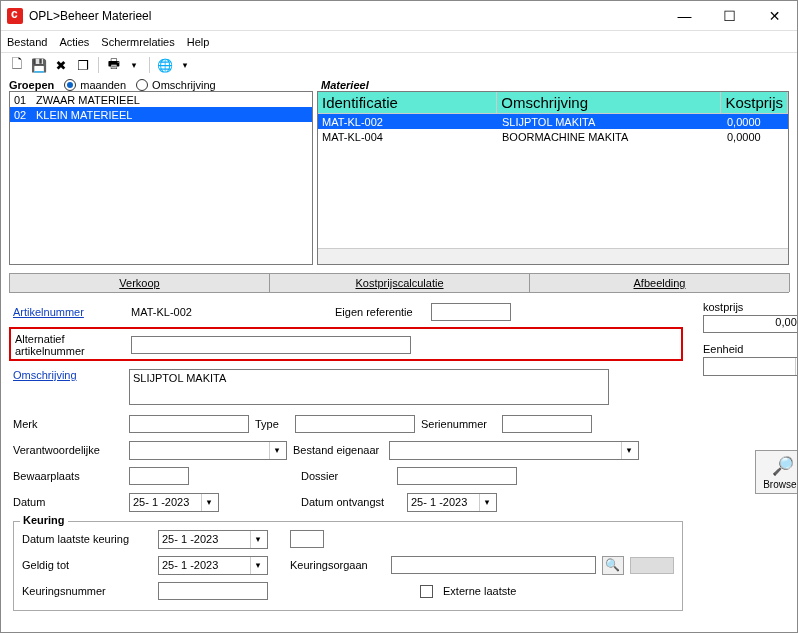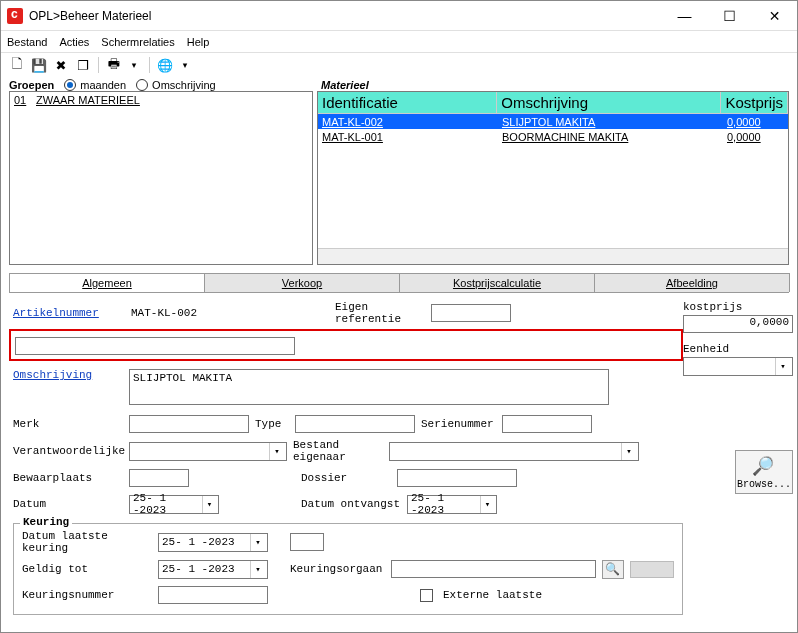--- a/index.html
+++ b/index.html
@@ -97,21 +97,21 @@
   .listbox-right {
     flex:1; border:1px solid #7a7a7a; background:#fff; overflow:hidden;
     display:flex; flex-direction:column;
   }
   .list-headers { display:flex; background:#fff; border-bottom:1px solid #ccc; }
   .list-header-cell {
     padding:2px 4px; border-right:1px solid #ccc; font-size:15px; background:#5eead4;
     border-top: 0;
   }
   .list-body { flex:1; overflow:auto; position:relative; }
-  .list-row { display:flex; height:15px; align-items:center;text-decoration:underline; }
+  .list-row { display:flex; height:15px; align-items:center; }
   .list-row.selected { background:#0a64ff; color:#fff; }
   .list-cell { padding:0 4px; white-space:nowrap; overflow:hidden; }
   .hscroll {
     height:16px; background:#f0f0f0; border-top:1px solid #ccc;
   }
   
   .tabs-row {
     display:flex;
     margin: 4px 8px 0 8px;
     border-bottom:1px solid #999;
@@ -125,21 +125,21 @@
     background:#e5e5e5;
     margin-right:-1px;
     font-size:11px;
     text-decoration: underline;
   }
   .tab.active { background:#fff; font-weight:normal; }
   
   .form-area {
     padding: 8px 12px;
     display:flex;
-    font-family: Liberation Mono, monospace;
+    gap: 20px;
   }
   .form-left { flex:1; }
   .form-right { width: 130px; }
   .form-row { display:flex; align-items:center; min-height:22px; margin-bottom:4px; gap:6px; }
   .form-label { width:110px; font-size:11px; }
   .link-label { color:#1040c0; text-decoration:underline; }
   .input-text {
     border:1px solid #7a7a7a; height:18px; padding:0 3px; font-size:11px;
     background:#fff;
   }
@@ -228,63 +228,70 @@
   </div>
 </div>
 
 <div class="lists">
   <div class="listbox-left">
     <div class="list-body">
       <div class="list-row">
         <span class="list-cell" style="width:22px">01</span>
         <span class="list-cell">ZWAAR MATERIEEL</span>
       </div>
+      <div class="list-row selected">
+        <span class="list-cell" style="width:22px">02</span>
+        <span class="list-cell">KLEIN MATERIEEL</span>
+      </div>
     </div>
   </div>
   <div class="listbox-right">
     <div class="list-headers">
       <div class="list-header-cell" style="width:180px">Identificatie</div>
       <div class="list-header-cell" style="width:225px">Omschrijving</div>
       <div class="list-header-cell" style="flex:1">Kostprijs</div>
     </div>
     <div class="list-body">
       <div class="list-row selected">
         <span class="list-cell" style="width:180px">MAT-KL-002</span>
         <span class="list-cell" style="width:225px">SLIJPTOL MAKITA</span>
         <span class="list-cell" style="flex:1">0,0000</span>
       </div>
       <div class="list-row">
-        <span class="list-cell" style="width:180px">MAT-KL-001</span>
+        <span class="list-cell" style="width:180px">MAT-KL-004</span>
         <span class="list-cell" style="width:225px">BOORMACHINE MAKITA</span>
         <span class="list-cell" style="flex:1">0,0000</span>
       </div>
     </div>
     <div class="hscroll"></div>
   </div>
 </div>
 
 <div class="tabs-row">
-  <div class="tab active">Algemeen</div>
   <div class="tab">Verkoop</div>
   <div class="tab">Kostprijscalculatie</div>
   <div class="tab">Afbeelding</div>
 </div>
 
 <div class="form-area">
   <div class="form-left">
 
     <div class="form-row">
       <span class="form-label link-label">Artikelnummer</span>
       <span class="text-static" style="width:200px">MAT-KL-002</span>
       <span class="form-label" style="width:90px">Eigen referentie</span>
       <span class="input-text" style="width:80px"></span>
     </div>
 
     <div class="red-highlight">
       <div class="form-row" style="margin-bottom:0">
+        <span class="form-label">
+          <span>Alternatief</span><br>
+          <span>artikelnummer</span>
+        </span>
         <span class="input-text" style="flex:1; max-width:280px"></span>
       </div>
     </div>
 
     <div class="form-row" style="align-items:flex-start">
       <span class="form-label link-label">Omschrijving</span>
       <div class="textarea" style="max-width:480px">SLIJPTOL MAKITA</div>
     </div>
 
     <div class="form-row" style="margin-top:8px">

